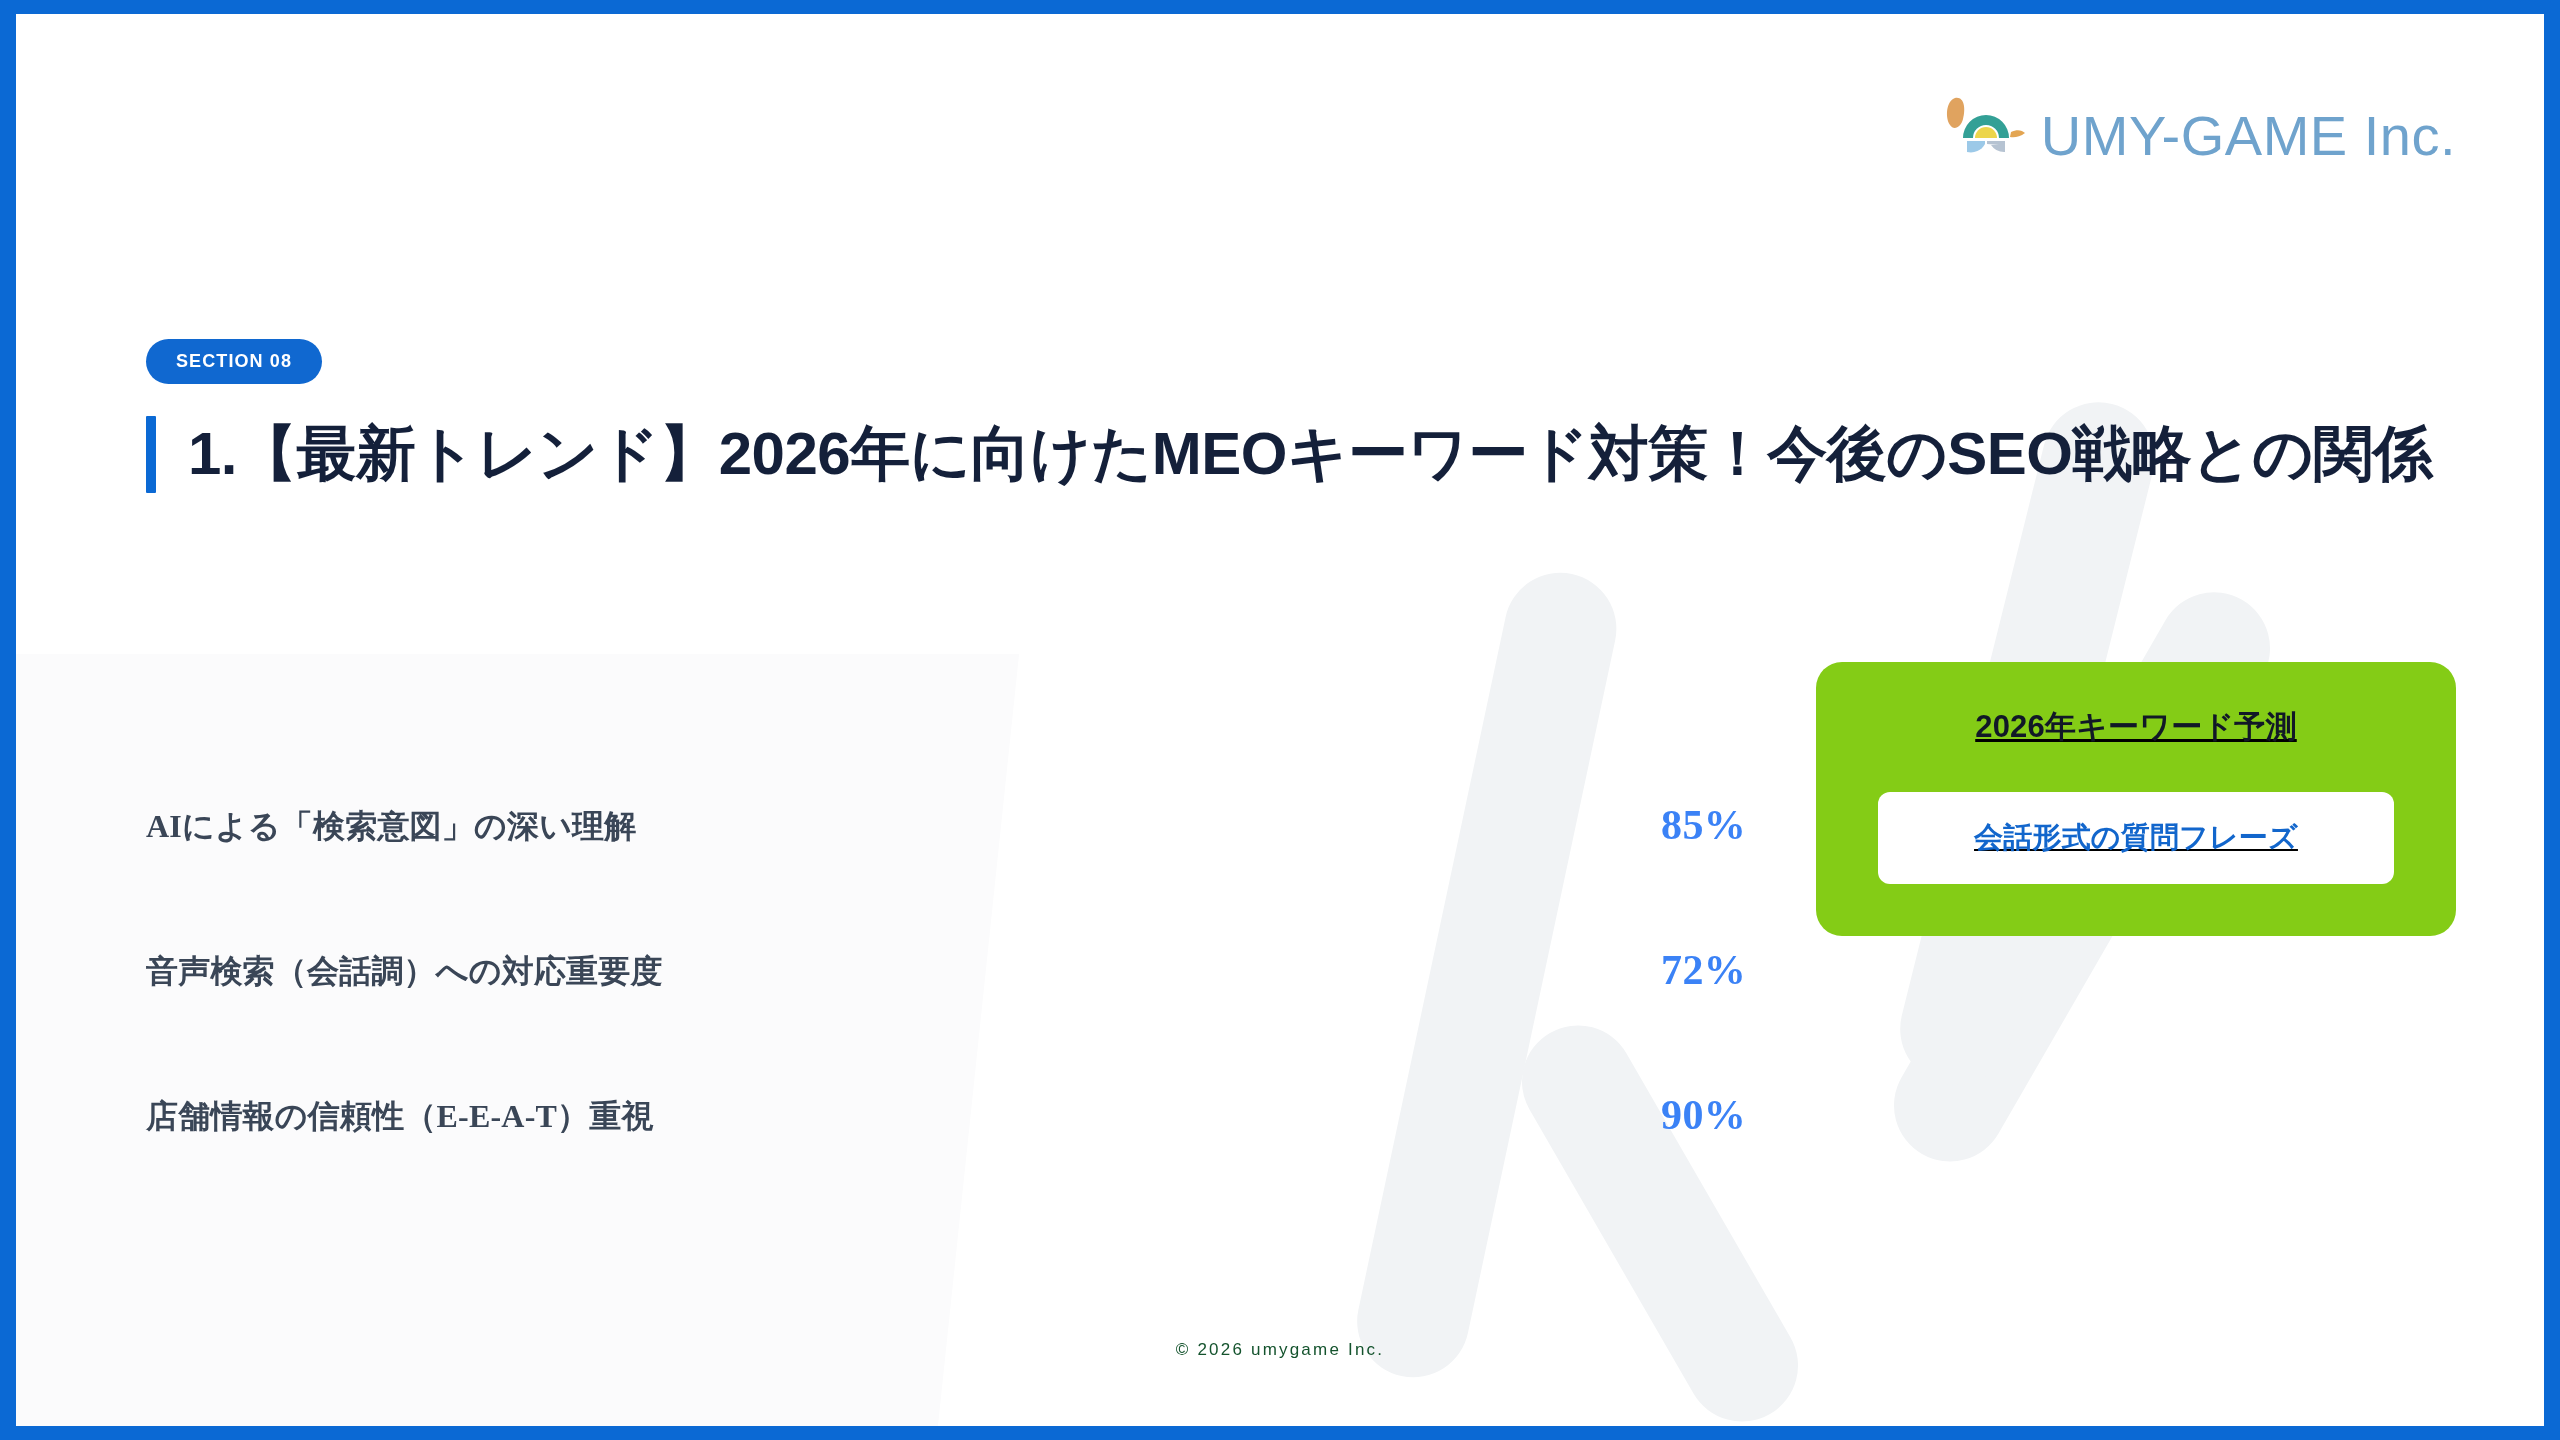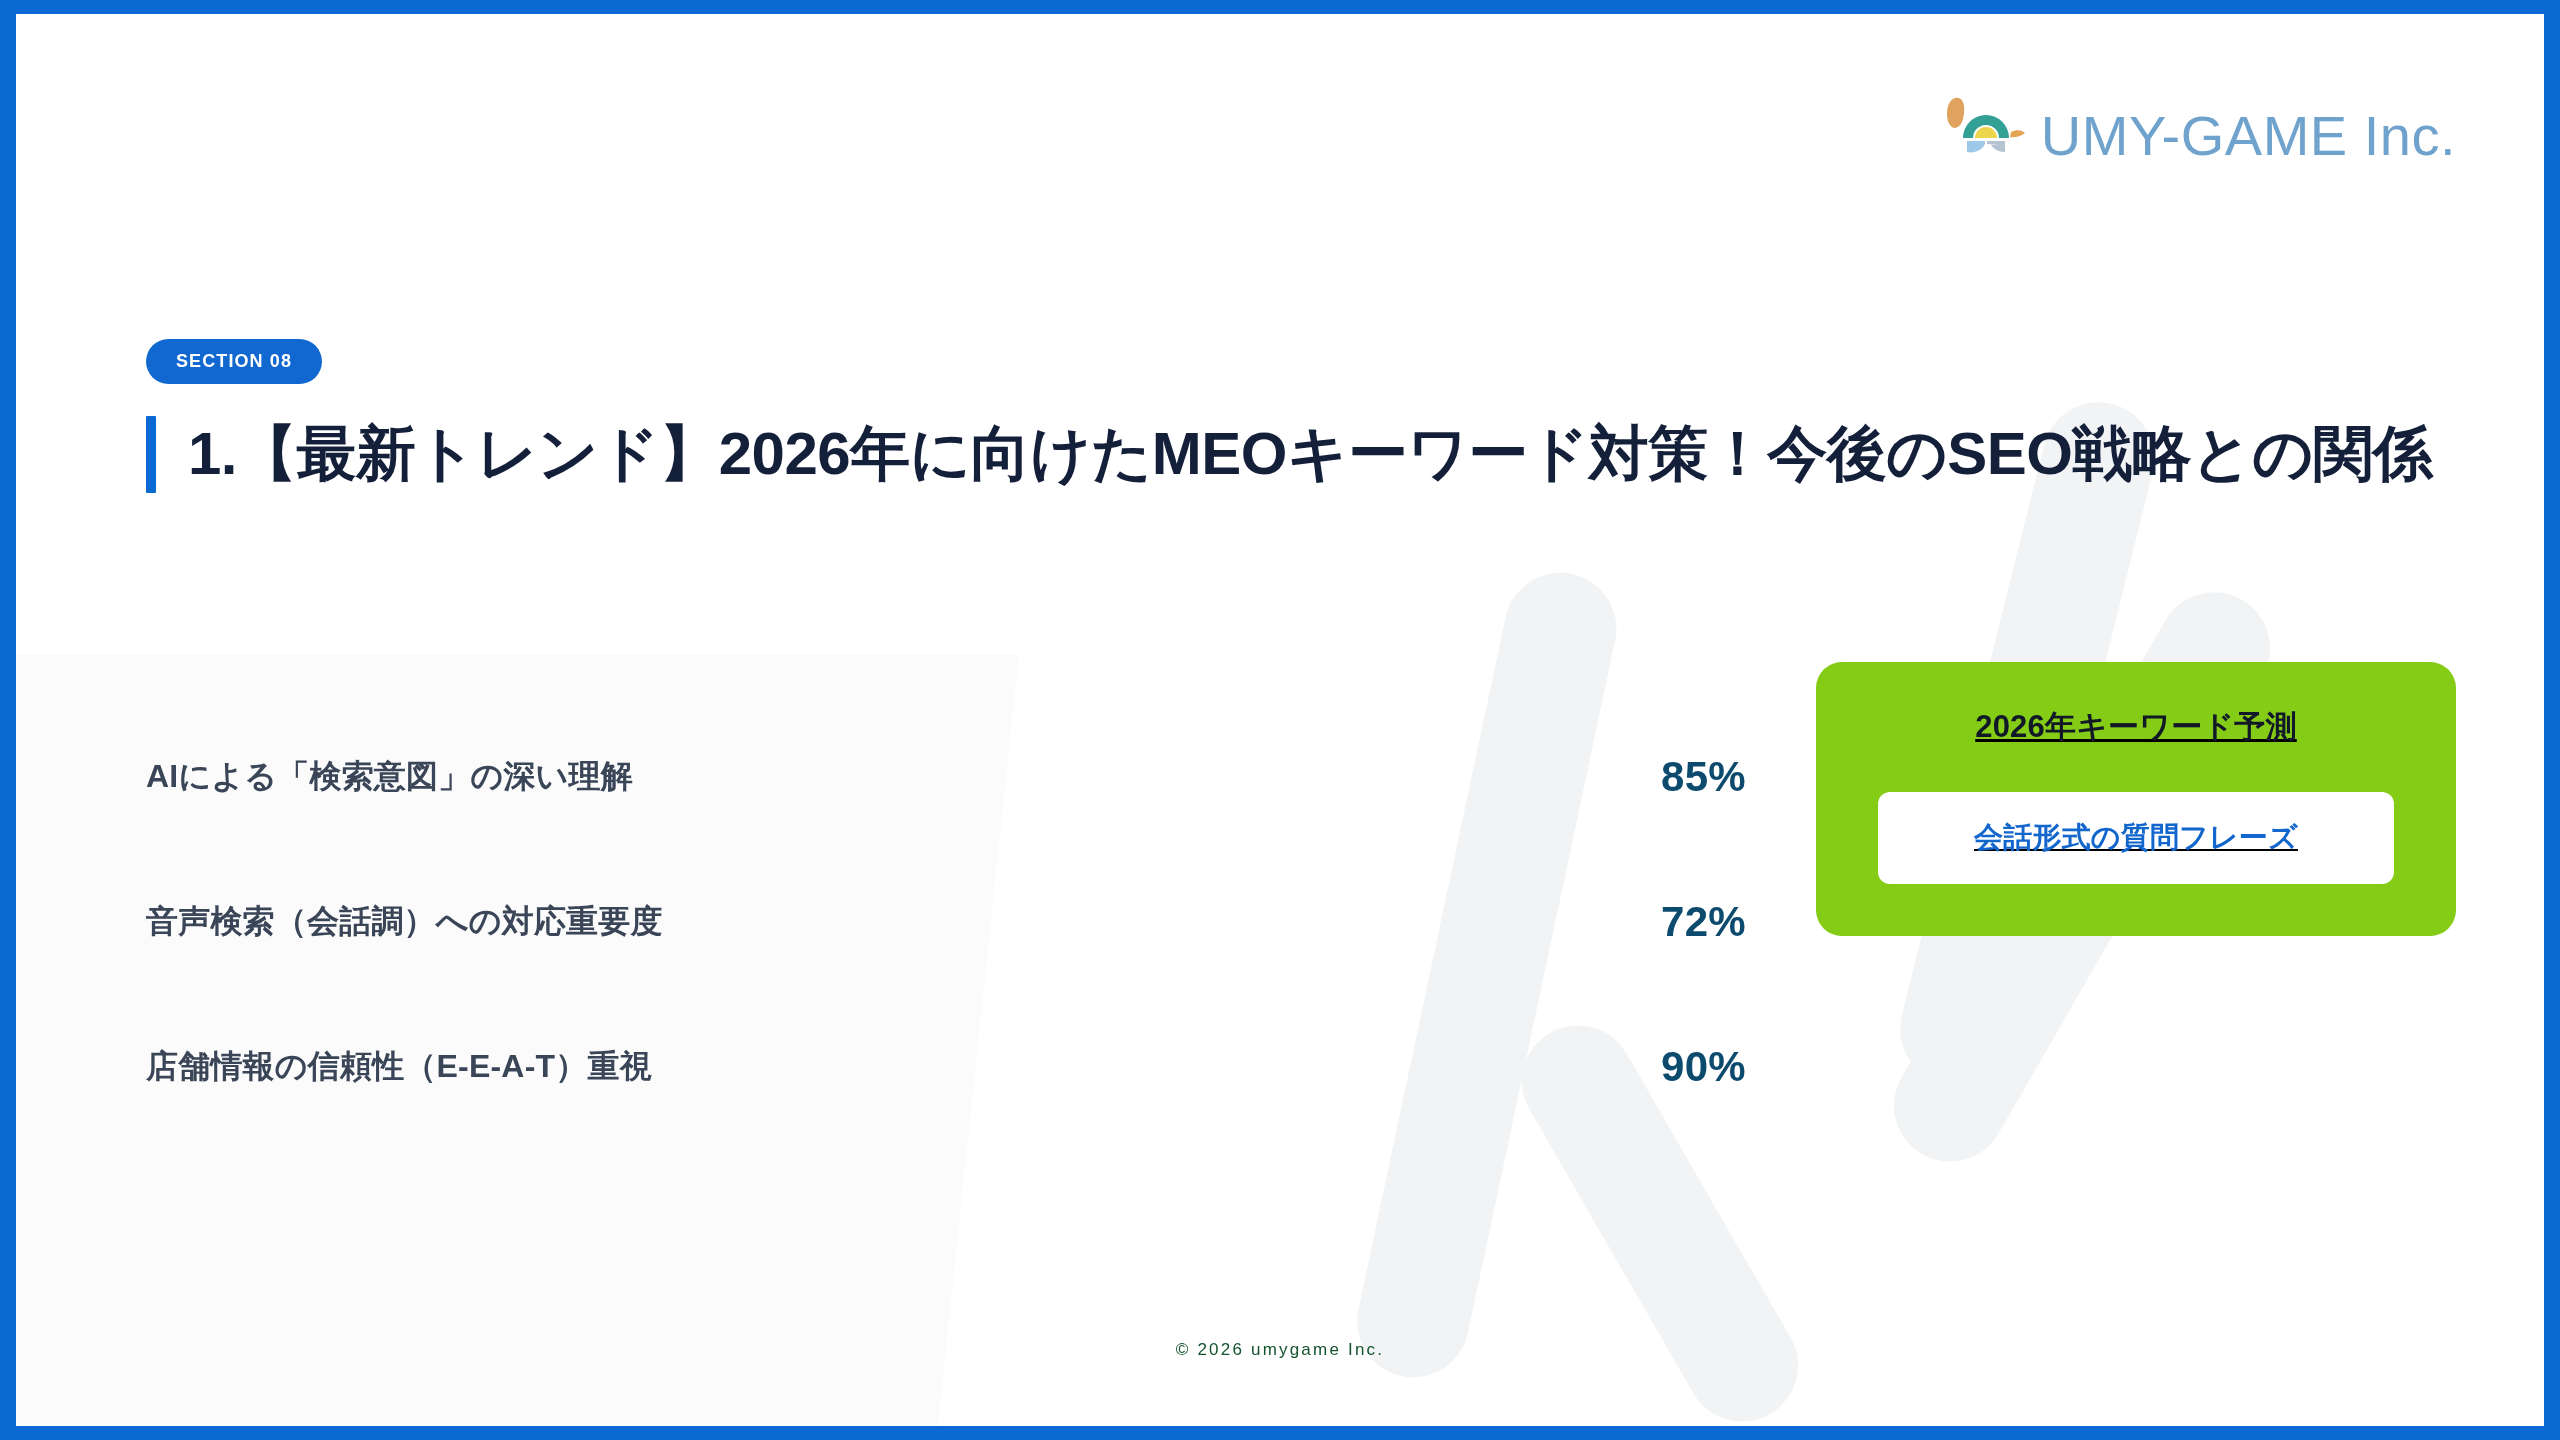--- a/index.html
+++ b/index.html
@@ -130,34 +130,35 @@
 
   
   .metrics {
     position:absolute;
     left:130px; top:690px;
     width:1600px;
     z-index:3;
   }
   .metric-row {
     display:flex;
-    align-items:center;
+    align-items:flex-end;
     justify-content:space-between;
     height:145px;
+    font-family:Liberation Serif, serif;
   }
   .metric-label {
     font-size:32px;
     font-weight:700;
     color:#3a4657;
     letter-spacing:0.2px;
   }
   .metric-value {
     font-size:42px;
     font-weight:700;
-    color:#0c4a6e;
+    color:#3b82f6;
     letter-spacing:0.3px;
   }
 
   
   .keyword-card {
     position:absolute;
     left:1800px; top:648px;
     width:640px;
     background:#84cc16;
     border-radius:26px;

